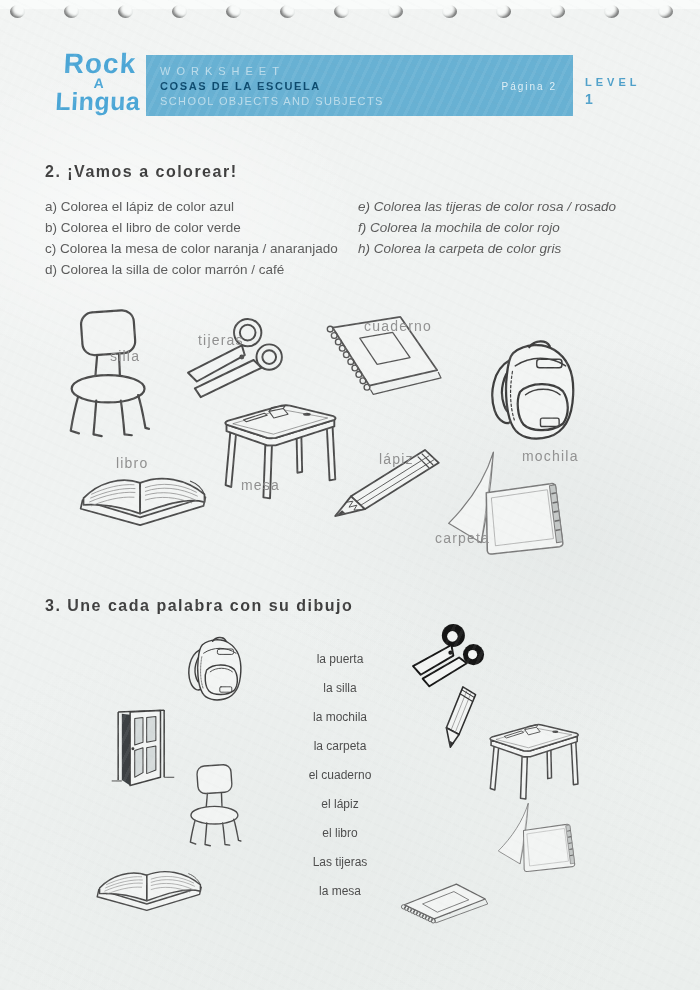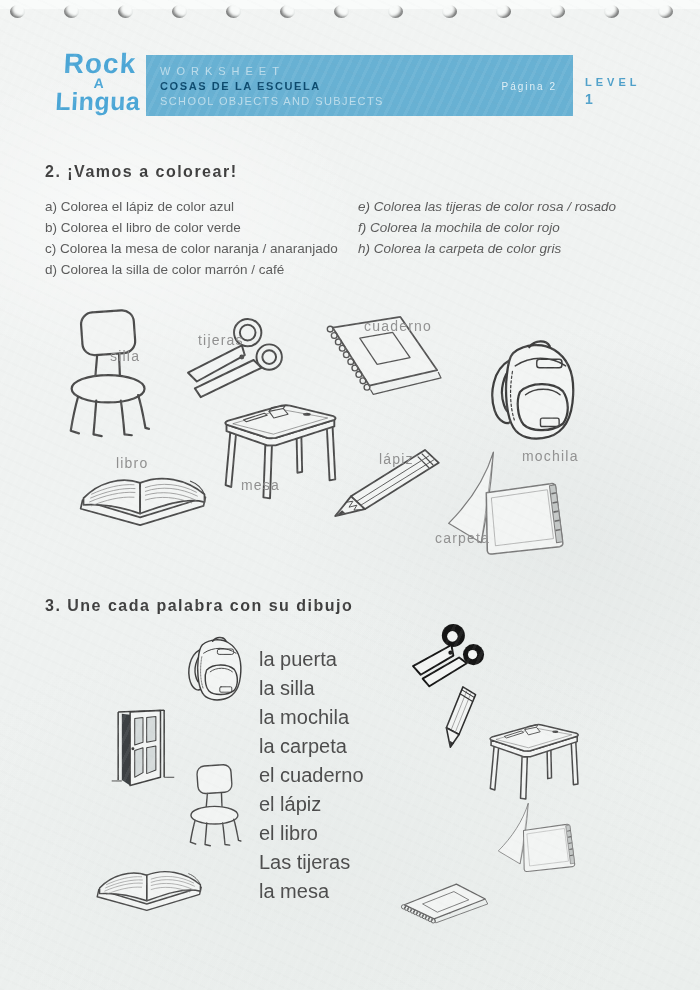--- a/index.html
+++ b/index.html
@@ -42,22 +42,22 @@
   .level .val{font-size:14px;font-weight:bold;margin-top:3px;}
   
   .h2{position:absolute;font-size:16px;font-weight:bold;color:#3d3d3d;letter-spacing:1.5px;}
   .heading-2{left:45px;top:163px;}
   .heading-3{left:45px;top:597px;}
   .col{position:absolute;top:196px;font-size:13.5px;color:#595959;line-height:21px;white-space:nowrap;}
   .col-left{left:45px;}
   .col-right{left:358px;font-style:italic;}
   .illus{position:absolute;}
   .illab{position:absolute;font-size:14px;letter-spacing:1.2px;color:#8f8f8f;white-space:nowrap;}
-  .words{position:absolute;left:259px;top:645px;width:150px;
-    font-size:20px;color:#4b4b4b;line-height:29px;}
+  .words{position:absolute;left:265px;top:645px;width:150px;text-align:center;
+    font-size:12px;color:#4b4b4b;line-height:29px;}
 </style>
 </head>
 <body>
 
 <div class="paper">
 
   <div class="torn-strip"></div>
   <span class="hole a" style="left:10px"></span>
   <span class="hole a" style="left:64px"></span>
   <span class="hole a" style="left:118px"></span>

